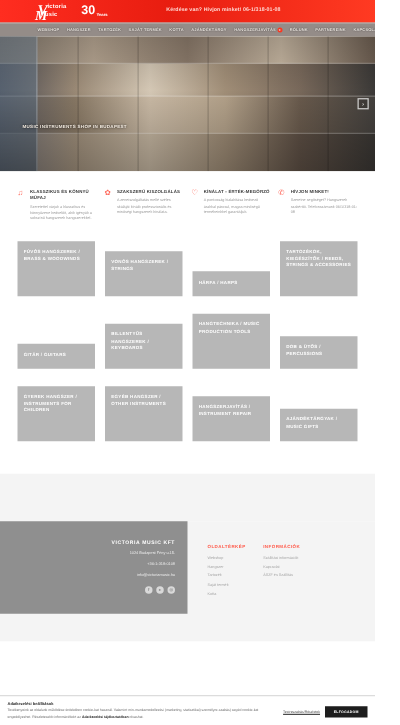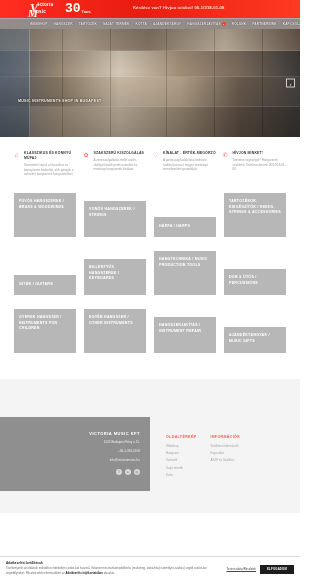--- a/index.html
+++ b/index.html
@@ -34,22 +34,22 @@
   }
   .logo-victoria {
     position:absolute; left:10px; top:1.5px;
     font-size:4.6px; font-weight:bold; letter-spacing:.2px;
   }
   .logo-music {
     position:absolute; left:8px; top:8px;
     font-size:4.6px; font-weight:bold; letter-spacing:.2px;
   }
   .logo-30 {
-    margin-left:3px; color:#fff; font-size:13px; font-weight:bold;
-    font-family:Liberation Mono, monospace; line-height:14px;
+    margin-left:3px; color:#fff; font-size:10px; font-weight:bold;
+    font-family:Liberation Sans, sans-serif; line-height:14px;
   }
   .logo-years {
     color:#fff; font-size:3.4px; font-weight:bold;
     align-self:flex-end; margin-bottom:3px; margin-left:1px;
   }
   .topbar-phone {
     position:absolute; left:133px; top:5px;
     color:#ffd9d4; font-size:4.2px; font-weight:bold; letter-spacing:.1px;
   }
 

